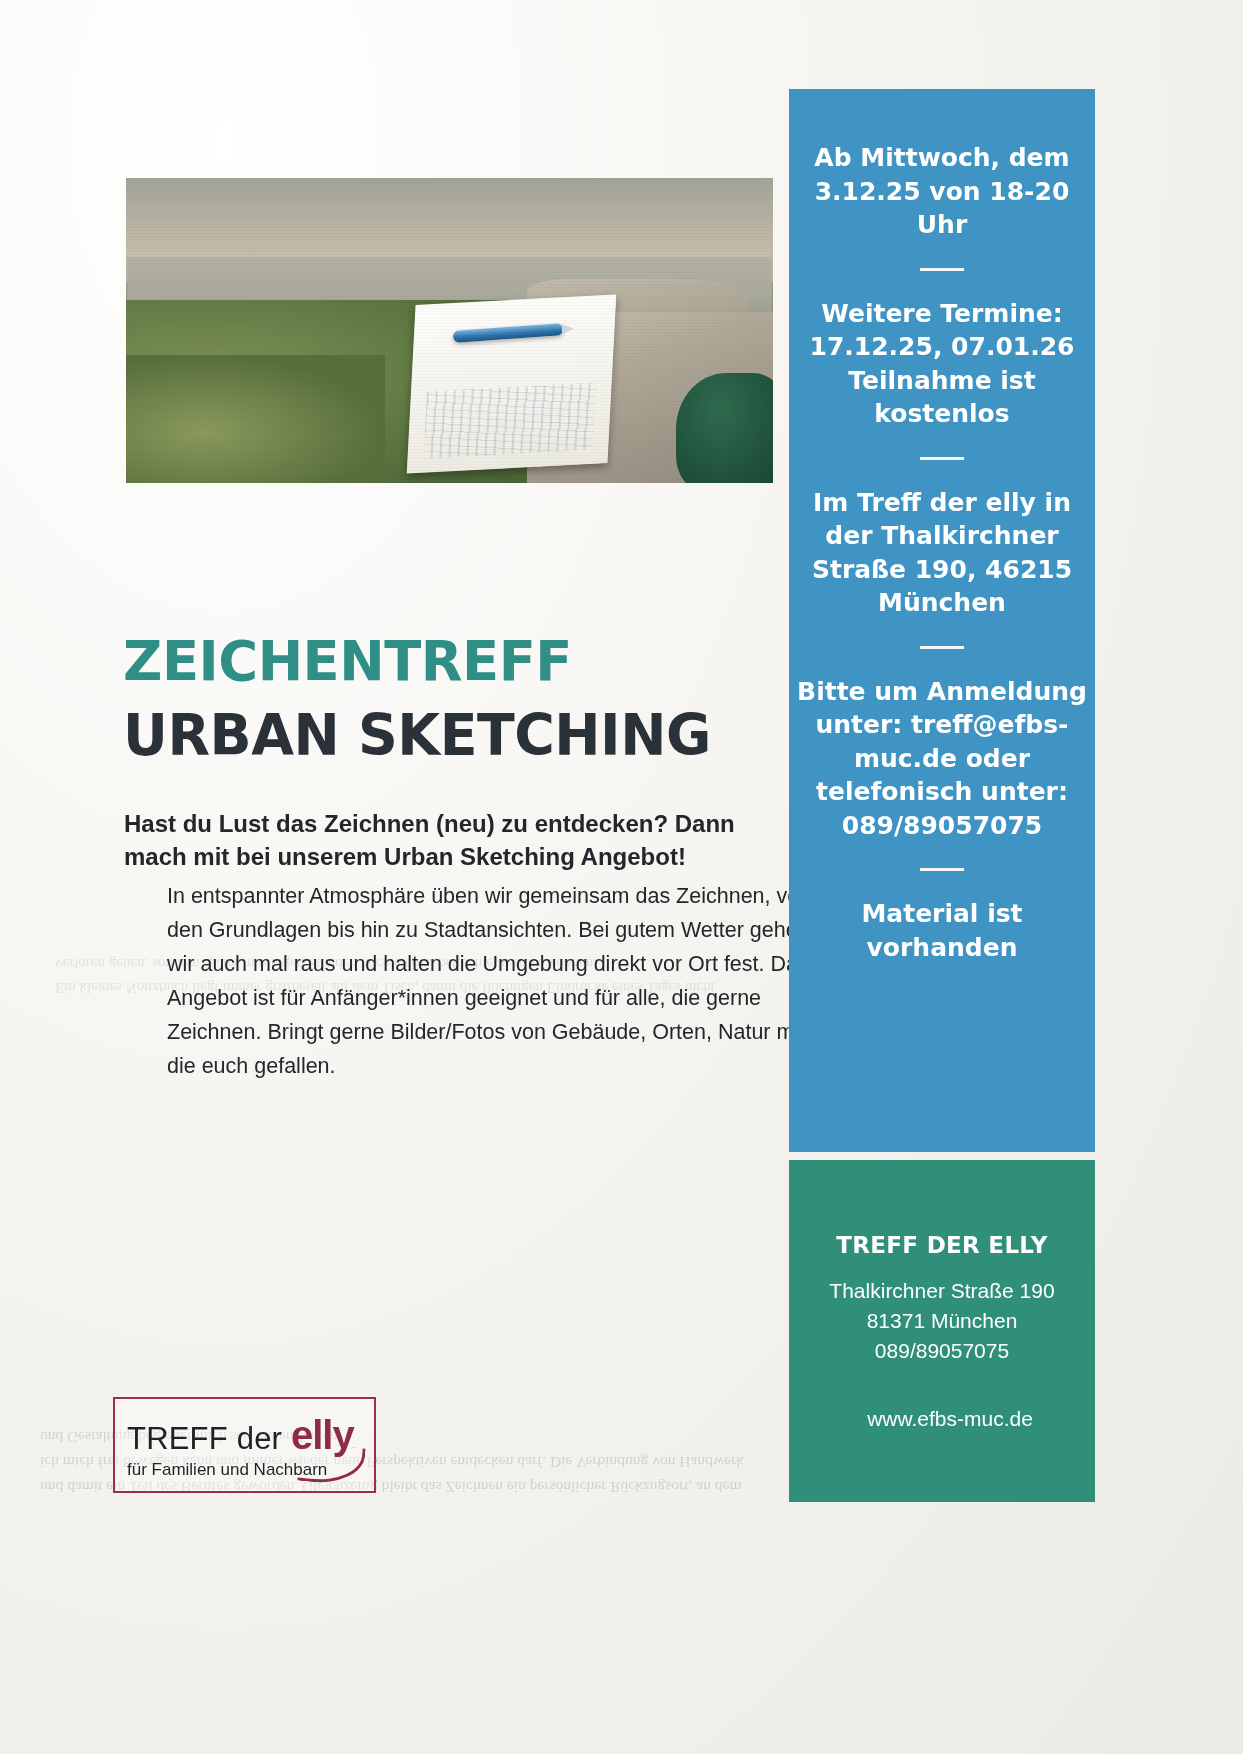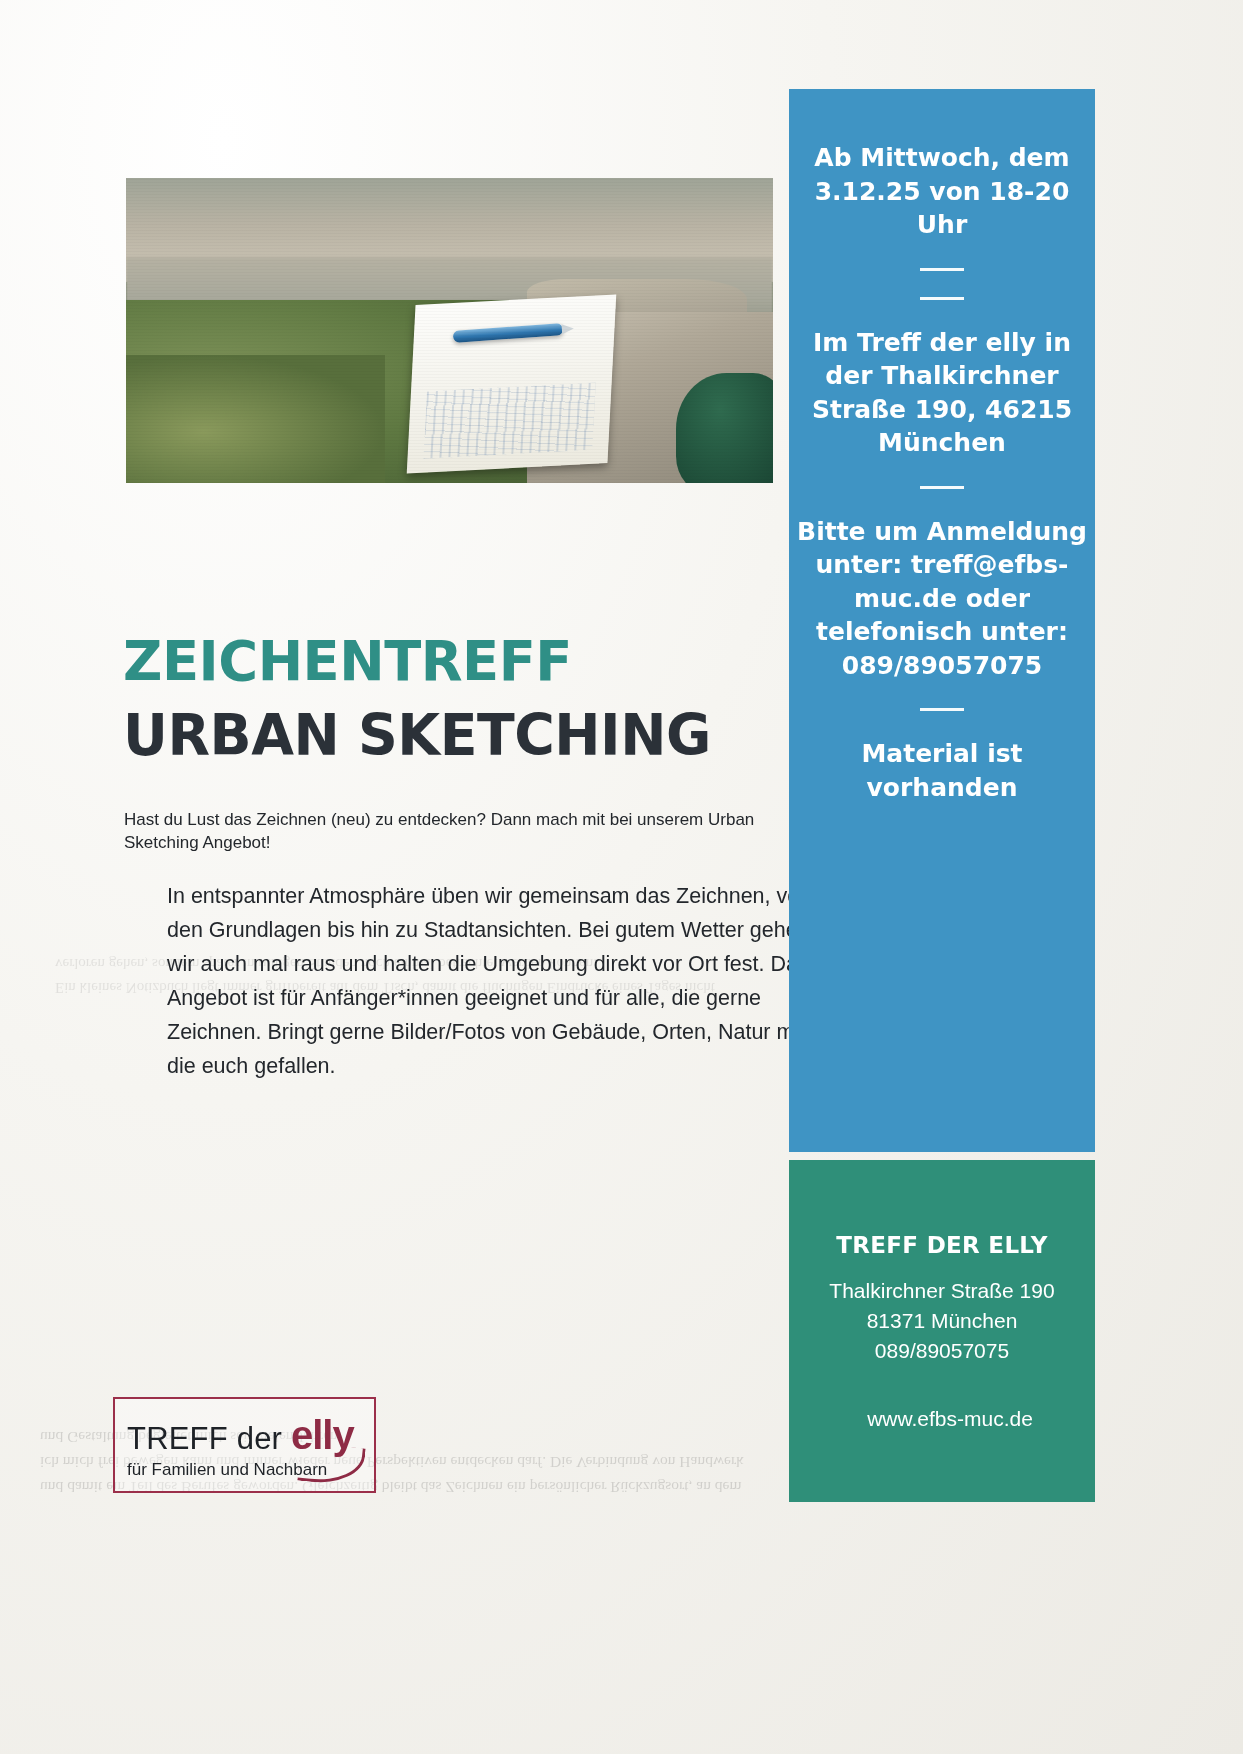--- a/index.html
+++ b/index.html
@@ -158,23 +158,23 @@
     font-family: "DejaVu Sans", sans-serif;
     transform: scaleX(0.97);
     transform-origin: left center;
   }
 
   
   #lead {
     position: absolute;
     left: 124px; top: 808px;
     width: 662px;
-    font-size: 17px;
+    font-size: 24px;
     line-height: 1.36;
-    font-weight: normal;
+    font-weight: bold;
     color: #23272c;
   }
   #body {
     position: absolute;
     left: 124px; top: 880px;
     width: 660px;
     font-size: 21.5px;
     line-height: 1.58;
     color: #23272c;
     margin-left: 43px;
@@ -304,20 +304,21 @@
 
   <div id="logo">
     <div class="l1"><span>TREFF der </span><span class="elly">elly</span></div>
     <div class="swoosh"></div>
     <div class="l2">für Familien und Nachbarn</div>
   </div>
 
   <div id="bluepanel">
     <div class="blk first">Ab Mittwoch, dem 3.12.25 von 18-20 Uhr</div>
     <div class="sep"></div>
+    <div class="blk">Weitere Termine: 17.12.25, 07.01.26 Teilnahme ist kostenlos</div>
     <div class="sep"></div>
     <div class="blk">Im Treff der elly in der Thalkirchner Straße 190, 46215 München</div>
     <div class="sep"></div>
     <div class="blk">Bitte um Anmeldung unter: treff@efbs-muc.de oder telefonisch unter: 089/89057075</div>
     <div class="sep"></div>
     <div class="blk">Material ist vorhanden</div>
   </div>
 
   <div id="greenpanel">
     <div class="gtitle">TREFF DER ELLY</div>

